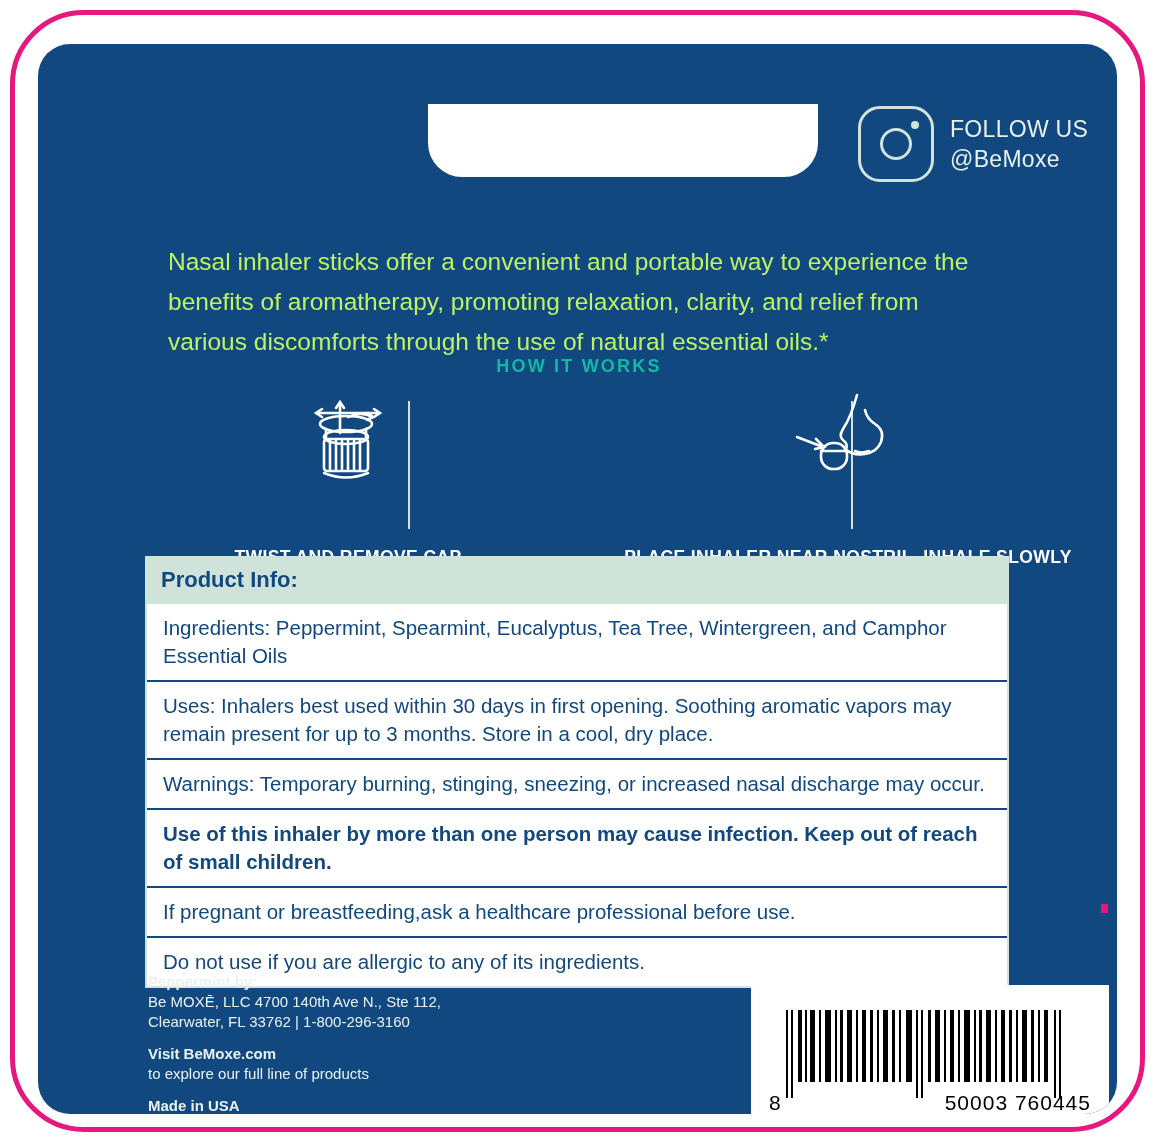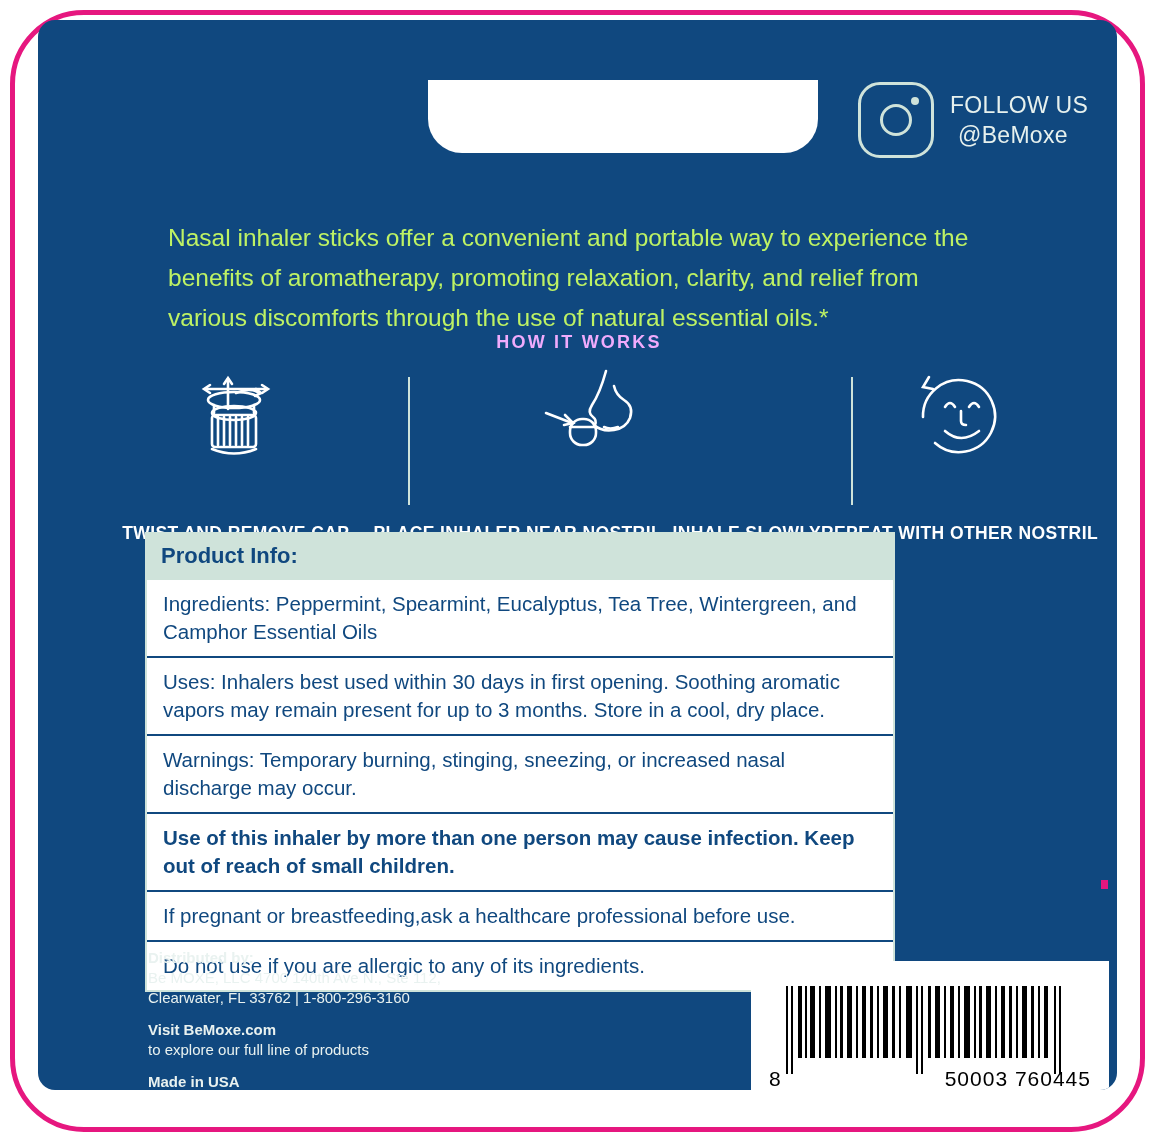--- a/index.html
+++ b/index.html
@@ -6,63 +6,63 @@
   body{font-family:"Liberation Sans", sans-serif;}
   .page{position:relative;width:1155px;height:1142px;background:#ffffff;overflow:hidden;}
 
   
   .outer-border{
     position:absolute;left:10px;top:10px;width:1135px;height:1122px;
     border:5px solid #e6177f;border-radius:74px;box-sizing:border-box;
   }
   
   .card{
-    position:absolute;left:38px;top:20px;width:1079px;height:1070px;
-    background:#10487f;border-radius:17px;box-sizing:border-box;overflow:hidden;
+    position:absolute;left:38px;top:44px;width:1079px;height:1070px;
+    background:#10487f;border-radius:32px;box-sizing:border-box;overflow:hidden;
   }
   
   .hang-hole{
     position:absolute;left:390px;top:60px;width:390px;height:73px;
     background:#ffffff;border-radius:0 0 34px 34px;
   }
   .hang-hole:before{
     content:"";position:absolute;left:0;top:-0px;width:100%;height:30px;
     background:#ffffff;
     clip-path:polygon(0% 100%, 50% 0%, 100% 100%);
   }
 
   
   .follow{position:absolute;left:820px;top:62px;display:flex;align-items:center;gap:16px;}
   .ig-icon{width:76px;height:76px;border:3px solid #cfe3da;border-radius:22px;position:relative;box-sizing:border-box;}
   .ig-icon .ring{position:absolute;left:50%;top:50%;transform:translate(-50%,-50%);width:32px;height:32px;border:3px solid #cfe3da;border-radius:50%;box-sizing:border-box;}
   .ig-icon .dot{position:absolute;right:12px;top:12px;width:8px;height:8px;border-radius:50%;background:#cfe3da;}
   .follow-text{color:#e7f1ee;font-size:23px;line-height:30px;letter-spacing:.3px;}
-  .follow-text .l2{display:block;margin-left:8px;}
+  .follow-text .l2{display:block;}
 
   
   .intro{
     position:absolute;left:130px;top:198px;width:830px;text-align:left;
     color:#bef264;font-size:24.5px;line-height:40px;
   }
 
   
   .hiw-title{
     position:absolute;left:0;top:312px;width:1082px;text-align:center;
-    color:#f0abfc;font-size:18px;font-weight:bold;letter-spacing:2.2px;
+    color:#14b8a6;font-size:18px;font-weight:bold;letter-spacing:2.2px;
   }
   .steps{position:absolute;left:60px;top:345px;width:1000px;height:150px;display:flex;}
   .step{flex:1;display:flex;flex-direction:column;align-items:center;justify-content:flex-start;position:relative;gap:48px;}
   .step .art{height:100px;display:flex;align-items:center;justify-content:center;}
   .step .cap{color:#ffffff;font-size:17.5px;font-weight:bold;letter-spacing:.4px;text-align:center;margin-top:10px;white-space:nowrap;}
   .divider{position:absolute;top:12px;width:2px;height:128px;background:#cfe3da;}
   .divider.d1{left:310px;}
   .divider.d2{left:753px;}
 
   
-  .panel{position:absolute;left:107px;top:512px;width:750px;border:2px solid #cfe3da;box-sizing:border-box;}
+  .panel{position:absolute;left:107px;top:512px;width:864px;border:2px solid #cfe3da;box-sizing:border-box;}
   .panel-head{background:#cfe3da;color:#10487f;font-size:22px;font-weight:bold;padding:9px 14px;}
   .row{background:#ffffff;color:#10487f;font-size:20.5px;line-height:28px;padding:10px 16px;border-top:2px solid #10487f;}
   .row b{font-weight:normal;}
   .row.first{border-top:2px solid #cfe3da;}
   .row.strong{font-weight:bold;}
 
   
   .footer{position:absolute;left:110px;top:928px;width:420px;color:#e9f2f0;}
   .f-b{font-weight:bold;font-size:15px;line-height:20px;}
   .f-n{font-size:15px;line-height:20px;}
@@ -139,35 +139,20 @@
               <rect x="38" y="54" width="26" height="26" rx="12"></rect>
               <path d="M38 62 h26"></path>
               <path d="M14 48 L40 58"></path>
               <path d="M33 50 L41 58 L32 60"></path>
             </g>
           </svg>
         </div>
         <div class="cap">PLACE INHALER NEAR NOSTRIL, INHALE SLOWLY</div>
       </div>
 
-      <div class="step">
-        <div class="art">
-          <svg width="120" height="100" viewBox="0 0 120 100">
-            <g fill="none" stroke="#ffffff" stroke-width="2.6" stroke-linecap="round">
-              <path d="M24 52 a36 36 0 1 1 12 26"></path>
-              <path d="M30 12 L24 22 L34 24"></path>
-              <path d="M46 42 q5 -8 10 0"></path>
-              <path d="M70 42 q5 -8 10 0"></path>
-              <path d="M62 46 L62 56 q0 4 5 4"></path>
-              <path d="M46 66 q16 14 34 0"></path>
-            </g>
-          </svg>
-        </div>
-        <div class="cap">REPEAT WITH OTHER NOSTRIL</div>
-      </div>
     </div>
 
     <div class="panel">
       <div class="panel-head">Product Info:</div>
 
       <div class="row first">
         <b>Ingredients:</b><span> Peppermint, Spearmint, Eucalyptus, Tea Tree, Wintergreen, and Camphor Essential Oils</span>
       </div>
 
       <div class="row">
@@ -181,21 +166,21 @@
       <div class="row strong">Use of this inhaler by more than one person may cause infection. Keep out of reach of small children.</div>
 
       <div class="row">If pregnant or breastfeeding,ask a healthcare professional before use.</div>
 
       <div class="row">Do not use if you are allergic to any of its ingredients.</div>
     </div>
 
     <div class="tiny-mark"></div>
 
     <div class="footer">
-      <div class="f-b">Distributed by:</div>
+      <div class="f-b">Peppermint by:</div>
       <div class="f-n">Be MOXĒ, LLC 4700 140th Ave N., Ste 112,</div>
       <div class="f-n">Clearwater, FL 33762 | 1-800-296-3160</div>
       <div class="f-sp"></div>
       <div class="f-b">Visit BeMoxe.com</div>
       <div class="f-n">to explore our full line of products</div>
       <div class="f-sp"></div>
       <div class="f-b">Made in USA</div>
 
     </div>
 

